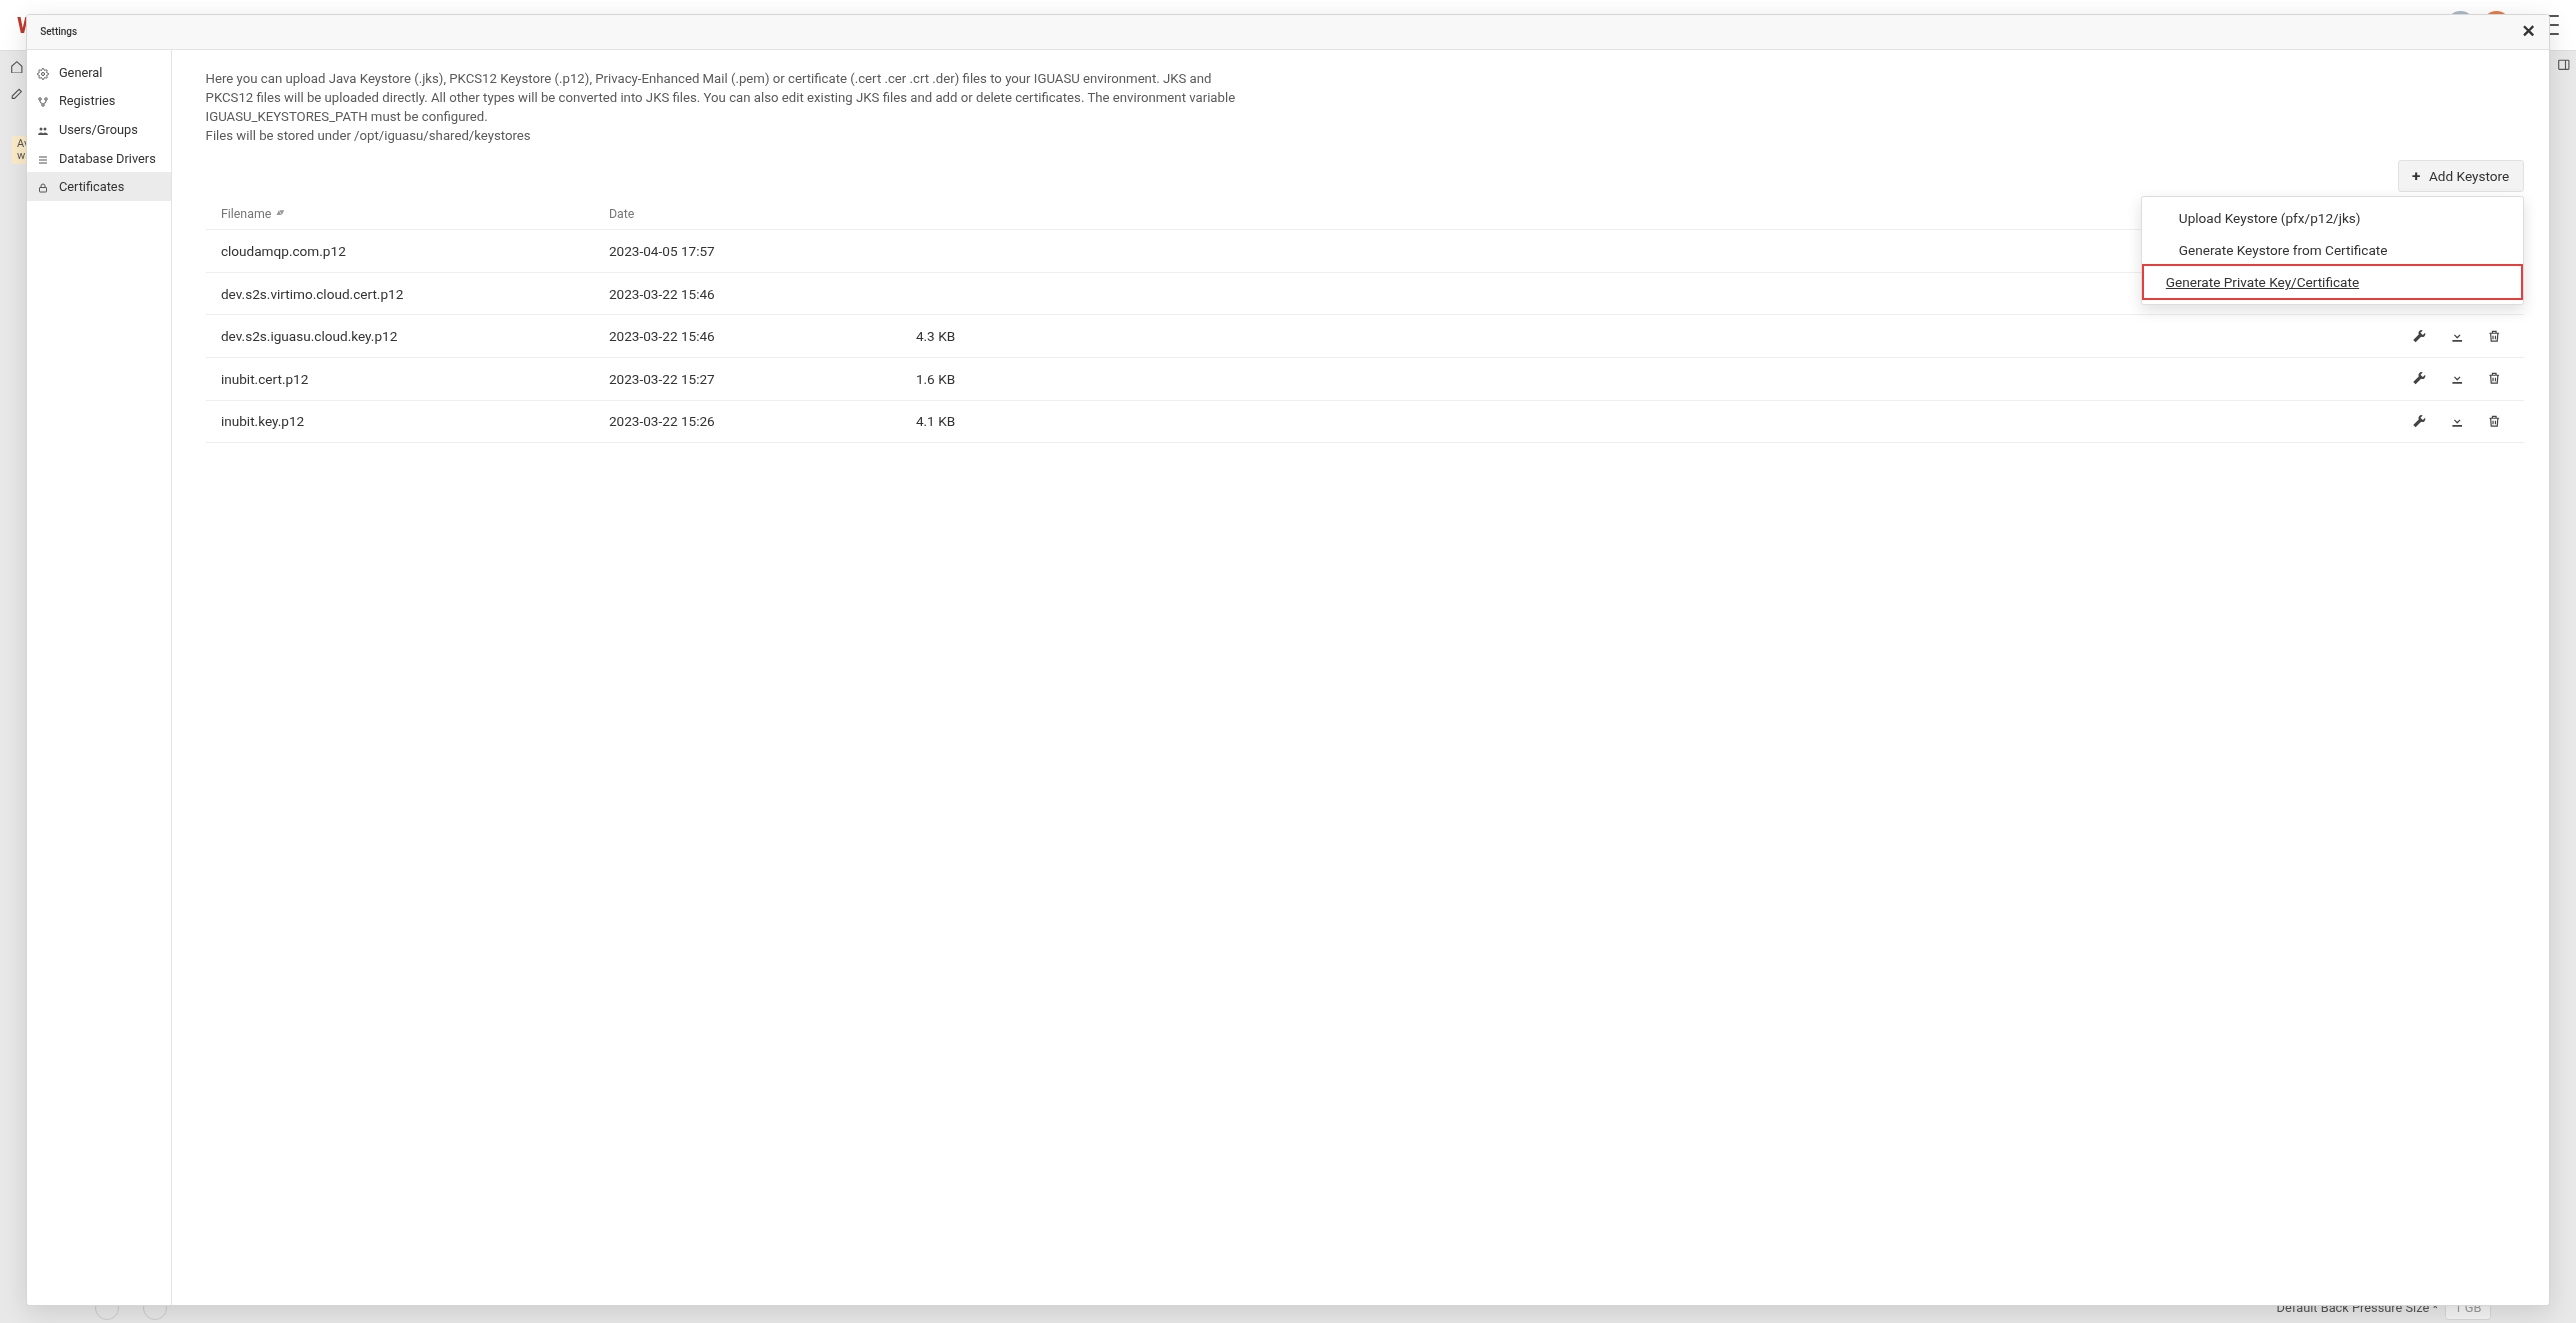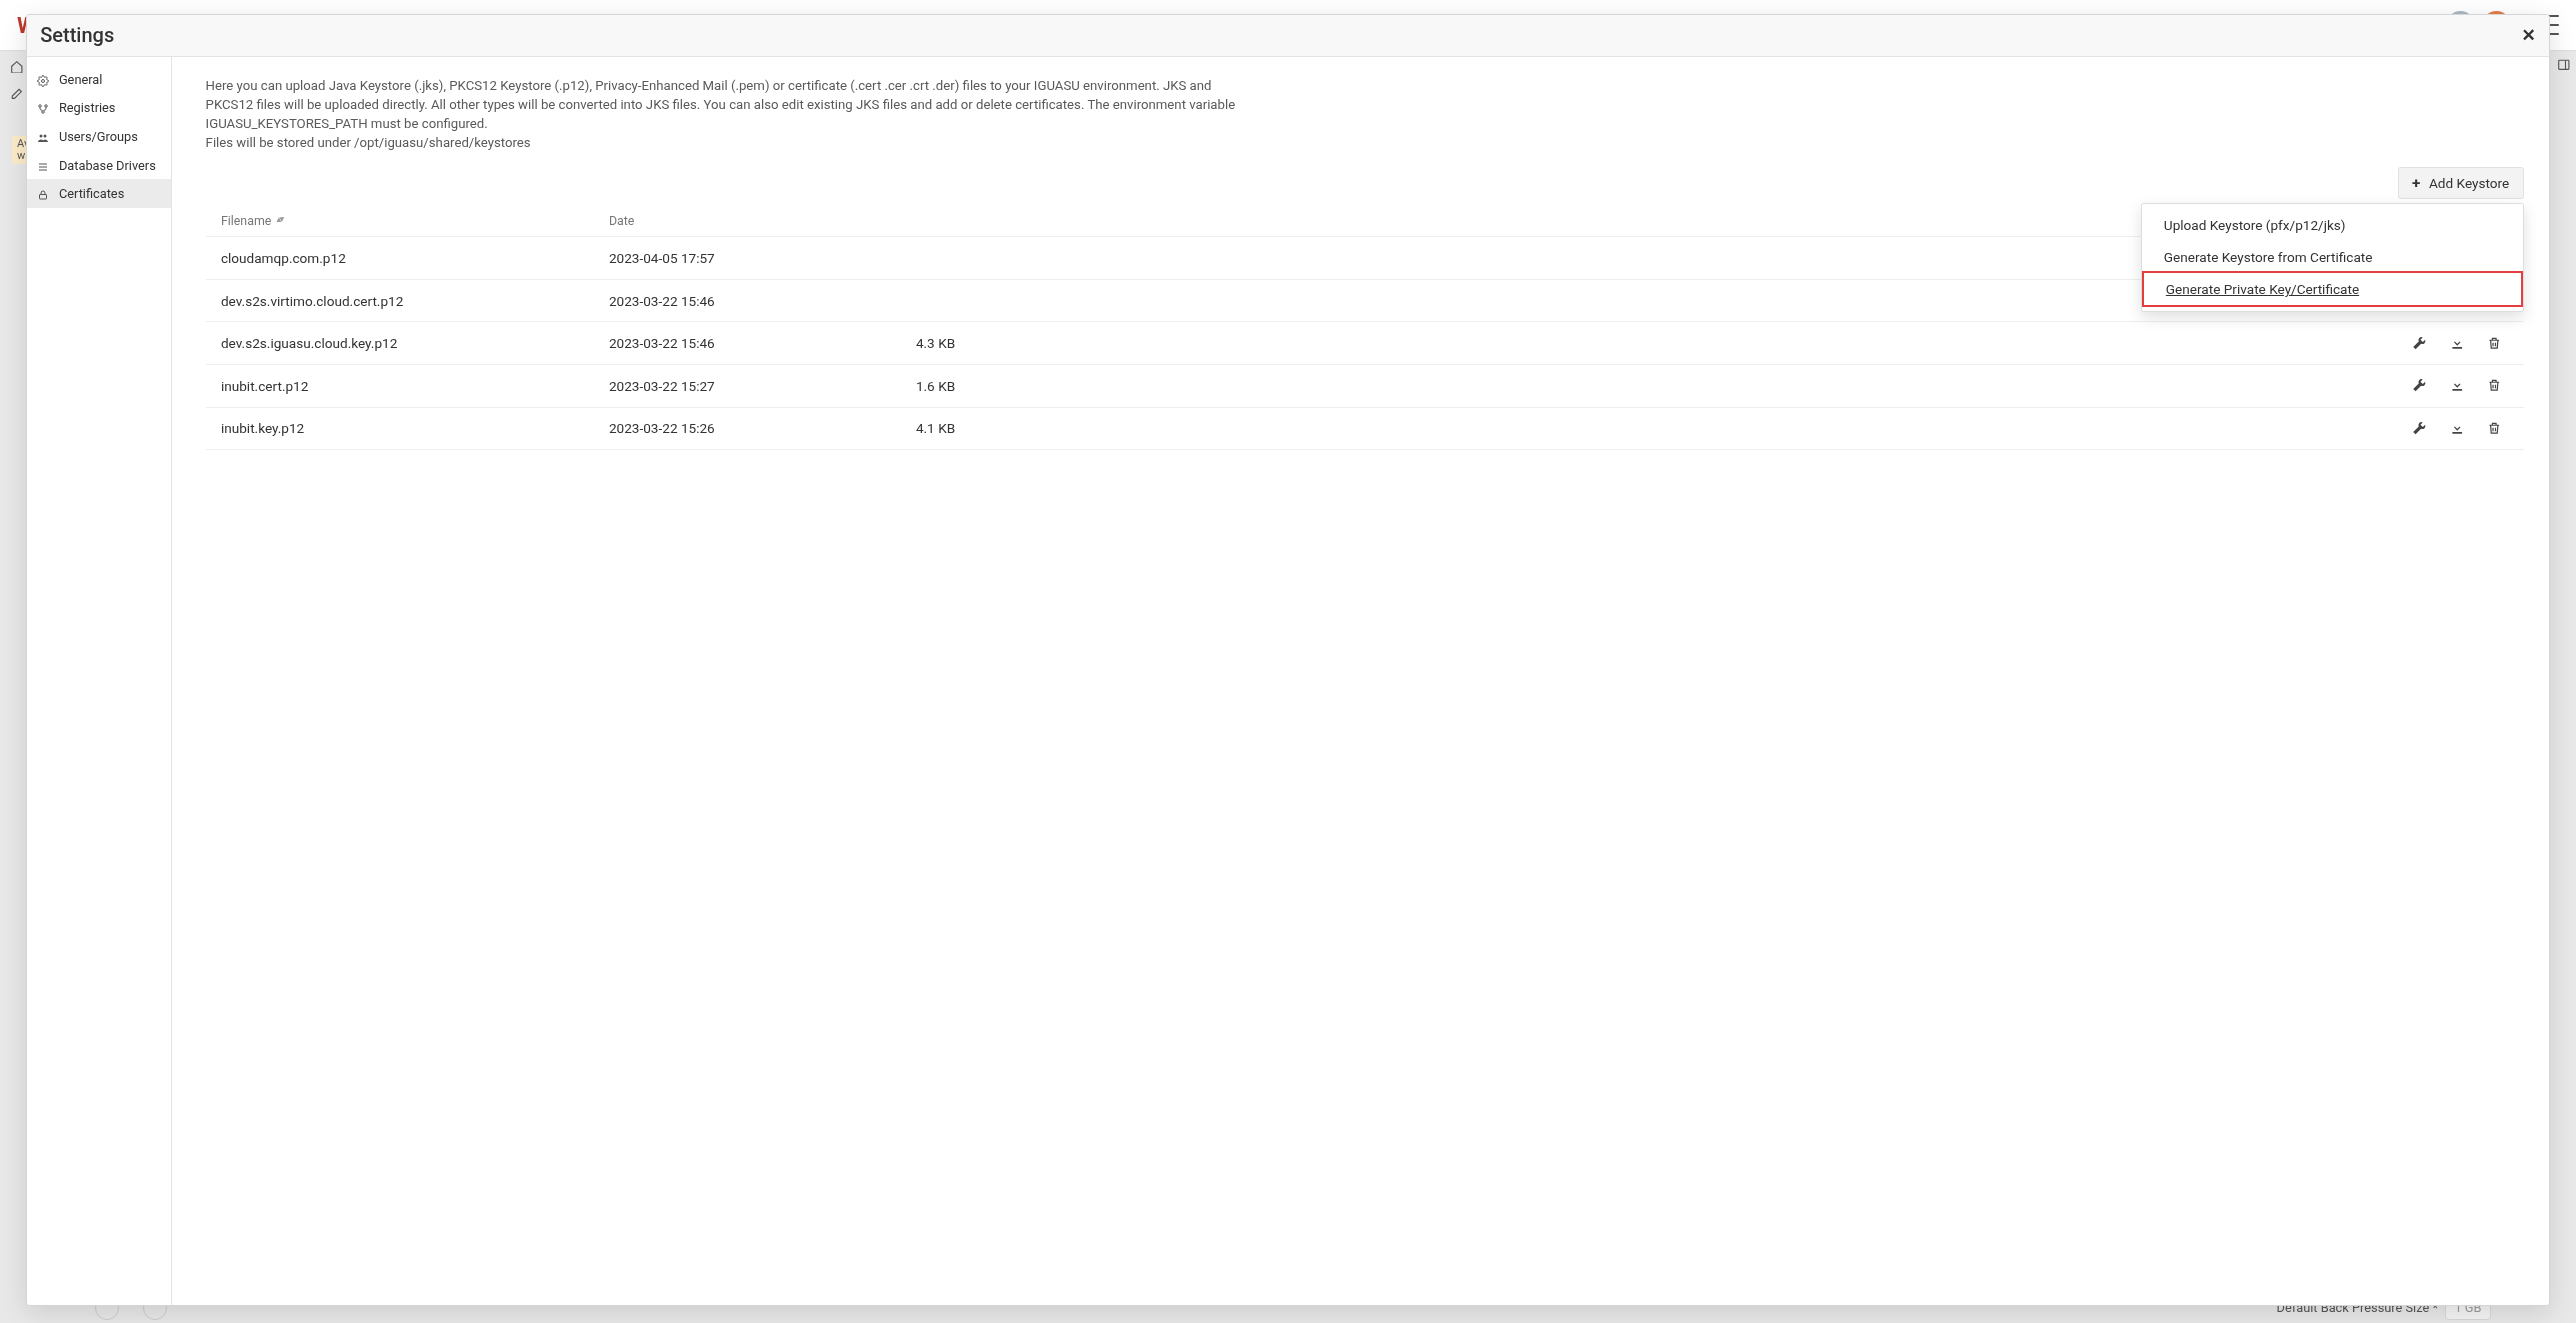--- a/index.html
+++ b/index.html
@@ -88,21 +88,21 @@
   .modal-header {
     display:flex;
     align-items:center;
     justify-content:space-between;
     padding: 8.5px 13.6px;
     border-bottom: 0.9px solid #e3e3e3;
     background:#f8f8f8;
     border-radius:3.4px 3.4px 0 0;
   }
   .modal-title{
-    font-size:20px;
+    font-size:10px;
     color:#333;
     font-weight:500;
   }
   .modal-close{
     font-size:17px;
     cursor:pointer;
     color:#333;
     font-weight:700;
     line-height:1;
   }
@@ -177,20 +177,21 @@
     box-shadow: 0 5.1px 15.3px rgba(0,0,0,0.12);
     border-radius:2.6px;
     z-index:50;
     padding:5.1px 0;
   }
   .dropdown-item{
     padding:7.7px 22px;
     font-size:13.6px;
     color:#333;
     cursor:pointer;
+    margin-left:15px;
   }
   .dropdown-item.highlighted{
     border:2.6px solid #e53e3e;
     margin: -0.9px 0;
     position:relative;
     text-decoration:underline;
   }
 
   
   .table{

